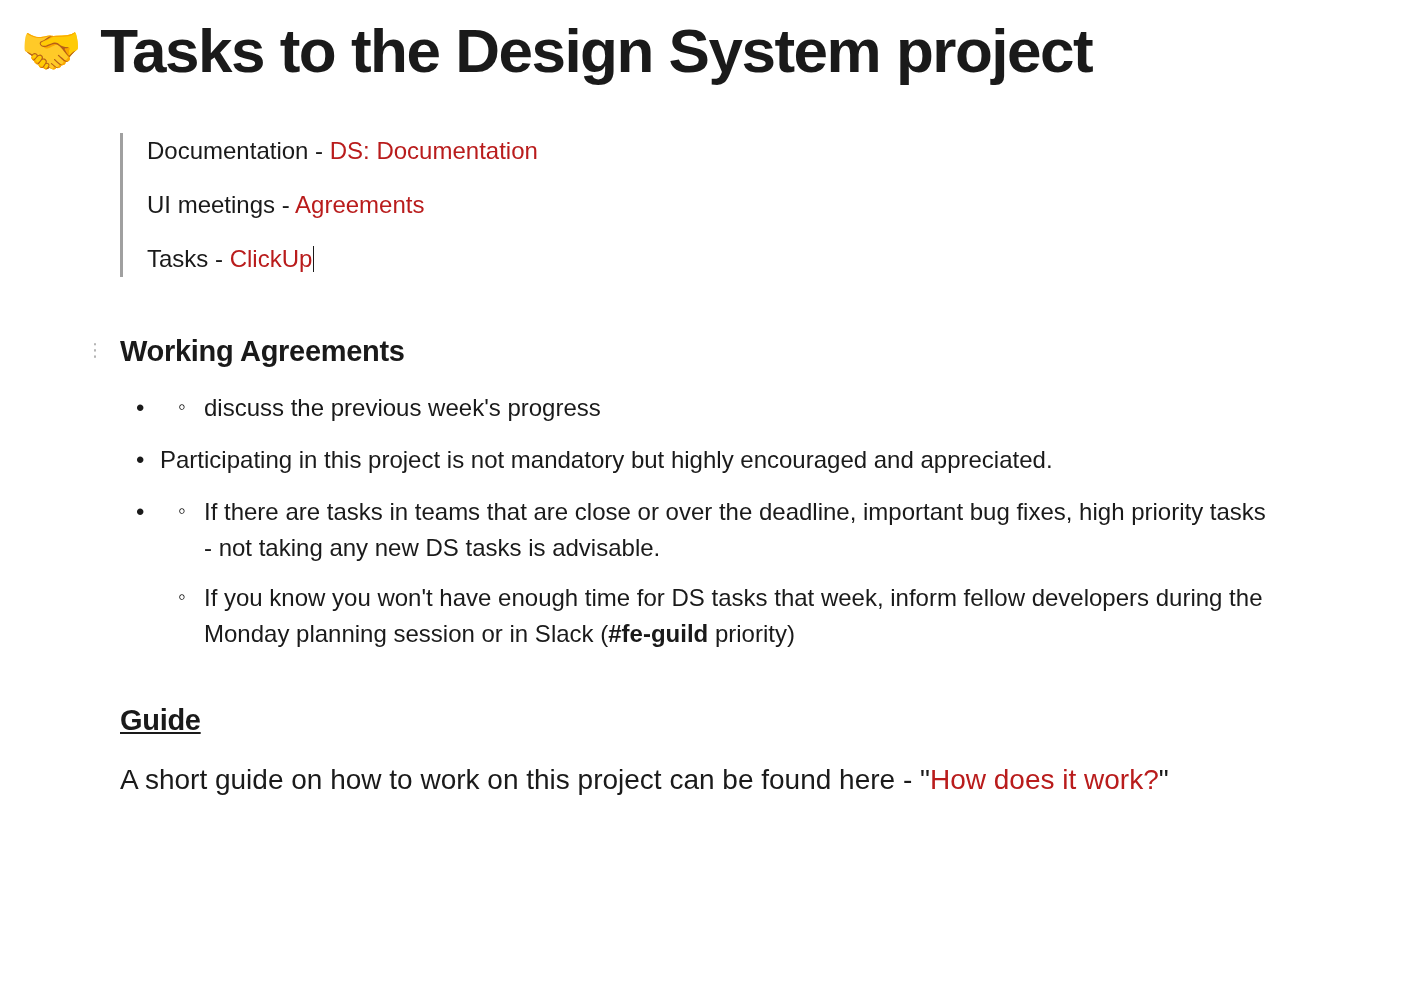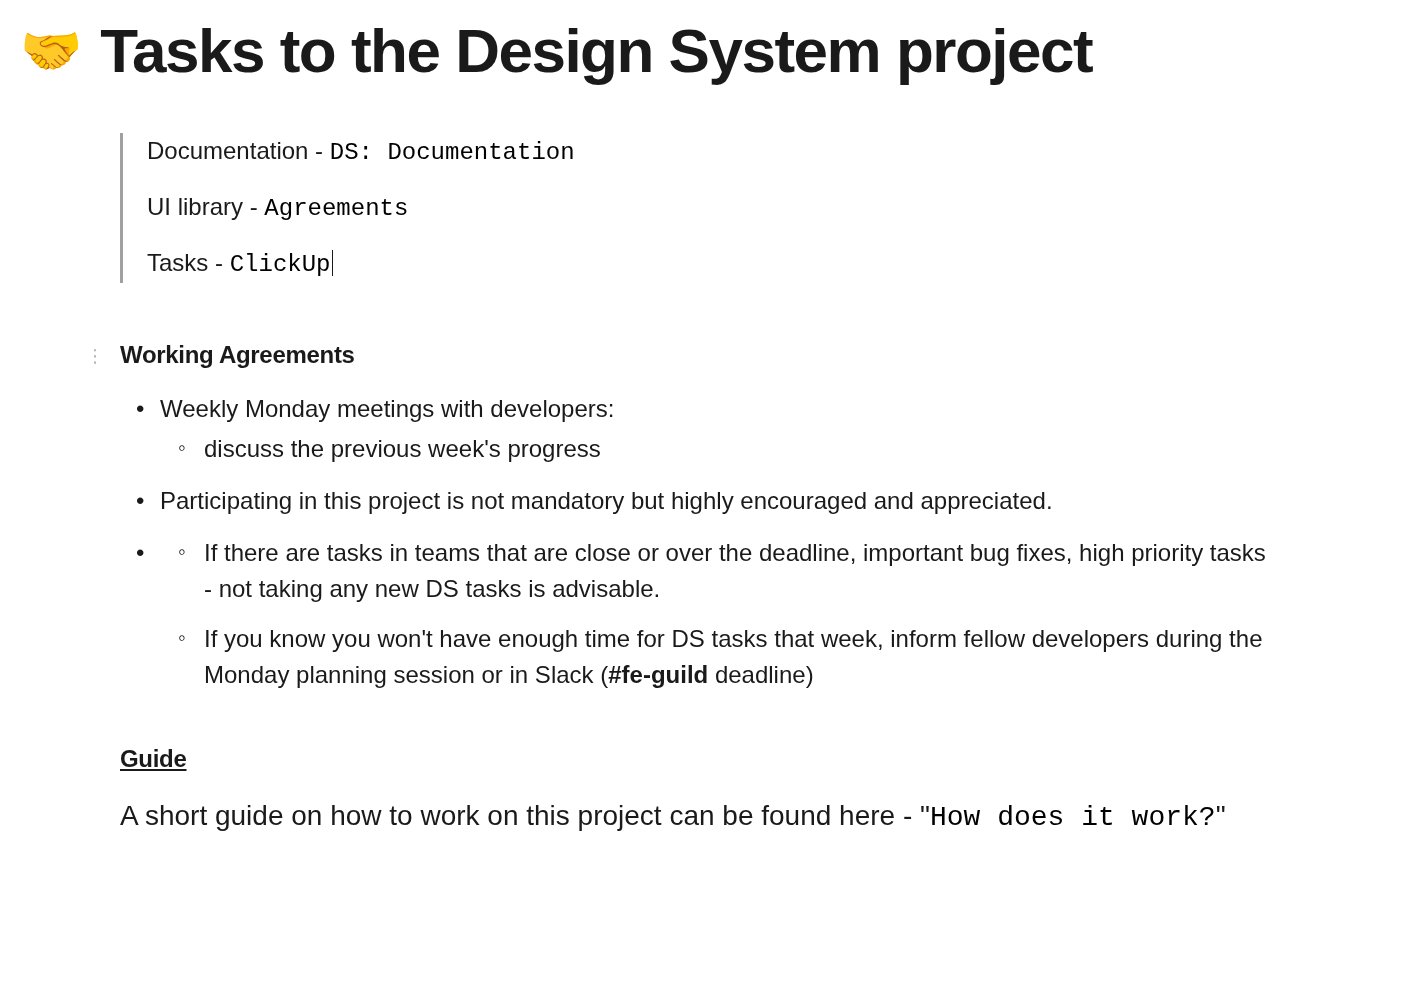--- a/index.html
+++ b/index.html
@@ -36,24 +36,23 @@
       margin-bottom: 58px;
     }
     .quote-line {
       font-size: 24px;
       line-height: 1.5;
       margin-bottom: 18px;
       color: #1a1a1a;
     }
     .quote-line:last-child { margin-bottom: 0; }
     .link {
-      color: #000000;
+      color: #b91c1c;
       text-decoration: none;
       cursor: pointer;
-      font-family: Liberation Mono, monospace;
     }
     .caret {
       display: inline-block;
       border-left: 1px solid #1a1a1a;
       height: 1.1em;
       vertical-align: text-bottom;
       margin-left: 1px;
     }
     .section-heading-row {
       position: relative;
@@ -63,21 +62,21 @@
       position: absolute;
       left: -34px;
       top: 6px;
       color: #b0b0b0;
       cursor: grab;
       font-size: 18px;
       line-height: 1;
       user-select: none;
     }
     .section-heading {
-      font-size: 24px;
+      font-size: 29px;
       font-weight: 800;
       letter-spacing: -0.3px;
     }
     ul.bullets {
       list-style: none;
       font-size: 24px;
       line-height: 1.5;
     }
     ul.bullets > li {
       position: relative;
@@ -130,45 +129,44 @@
   <h1 class="page-title">Tasks to the Design System project</h1>
 </div>
 
 <div class="content">
 
   <div class="quote-block">
     <div class="quote-line">
       <span>Documentation - </span><a class="link">DS: Documentation</a>
     </div>
     <div class="quote-line">
-      <span>UI library - </span><a class="link">Agreements</a>
+      <span>UI meetings - </span><a class="link">Agreements</a>
     </div>
     <div class="quote-line">
       <span>Tasks - </span><a class="link">ClickUp</a><span class="caret"></span>
     </div>
   </div>
 
   <div class="section-heading-row">
     <span class="drag-handle">⋮</span>
     <h2 class="section-heading">Working Agreements</h2>
   </div>
 
   <ul class="bullets">
     <li>
-      <span>Weekly Monday meetings with developers:</span>
       <ul class="circles">
         <li>discuss the previous week's progress</li>
       </ul>
     </li>
     <li>Participating in this project is not mandatory but highly encouraged and appreciated.</li>
     <li>
       <ul class="circles">
         <li>If there are tasks in teams that are close or over the deadline, important bug fixes, high priority tasks - not taking any new DS tasks is advisable.</li>
         <li>
-          <span>If you know you won't have enough time for DS tasks that week, inform fellow developers during the Monday planning session or in Slack (</span><span class="paren-bold">#fe-guild</span><span> deadline)</span>
+          <span>If you know you won't have enough time for DS tasks that week, inform fellow developers during the Monday planning session or in Slack (</span><span class="paren-bold">#fe-guild</span><span> priority)</span>
         </li>
       </ul>
     </li>
   </ul>
 
   <div class="section-heading-row guide">
     <h2 class="section-heading">Guide</h2>
   </div>
 
   <p class="guide-text">

